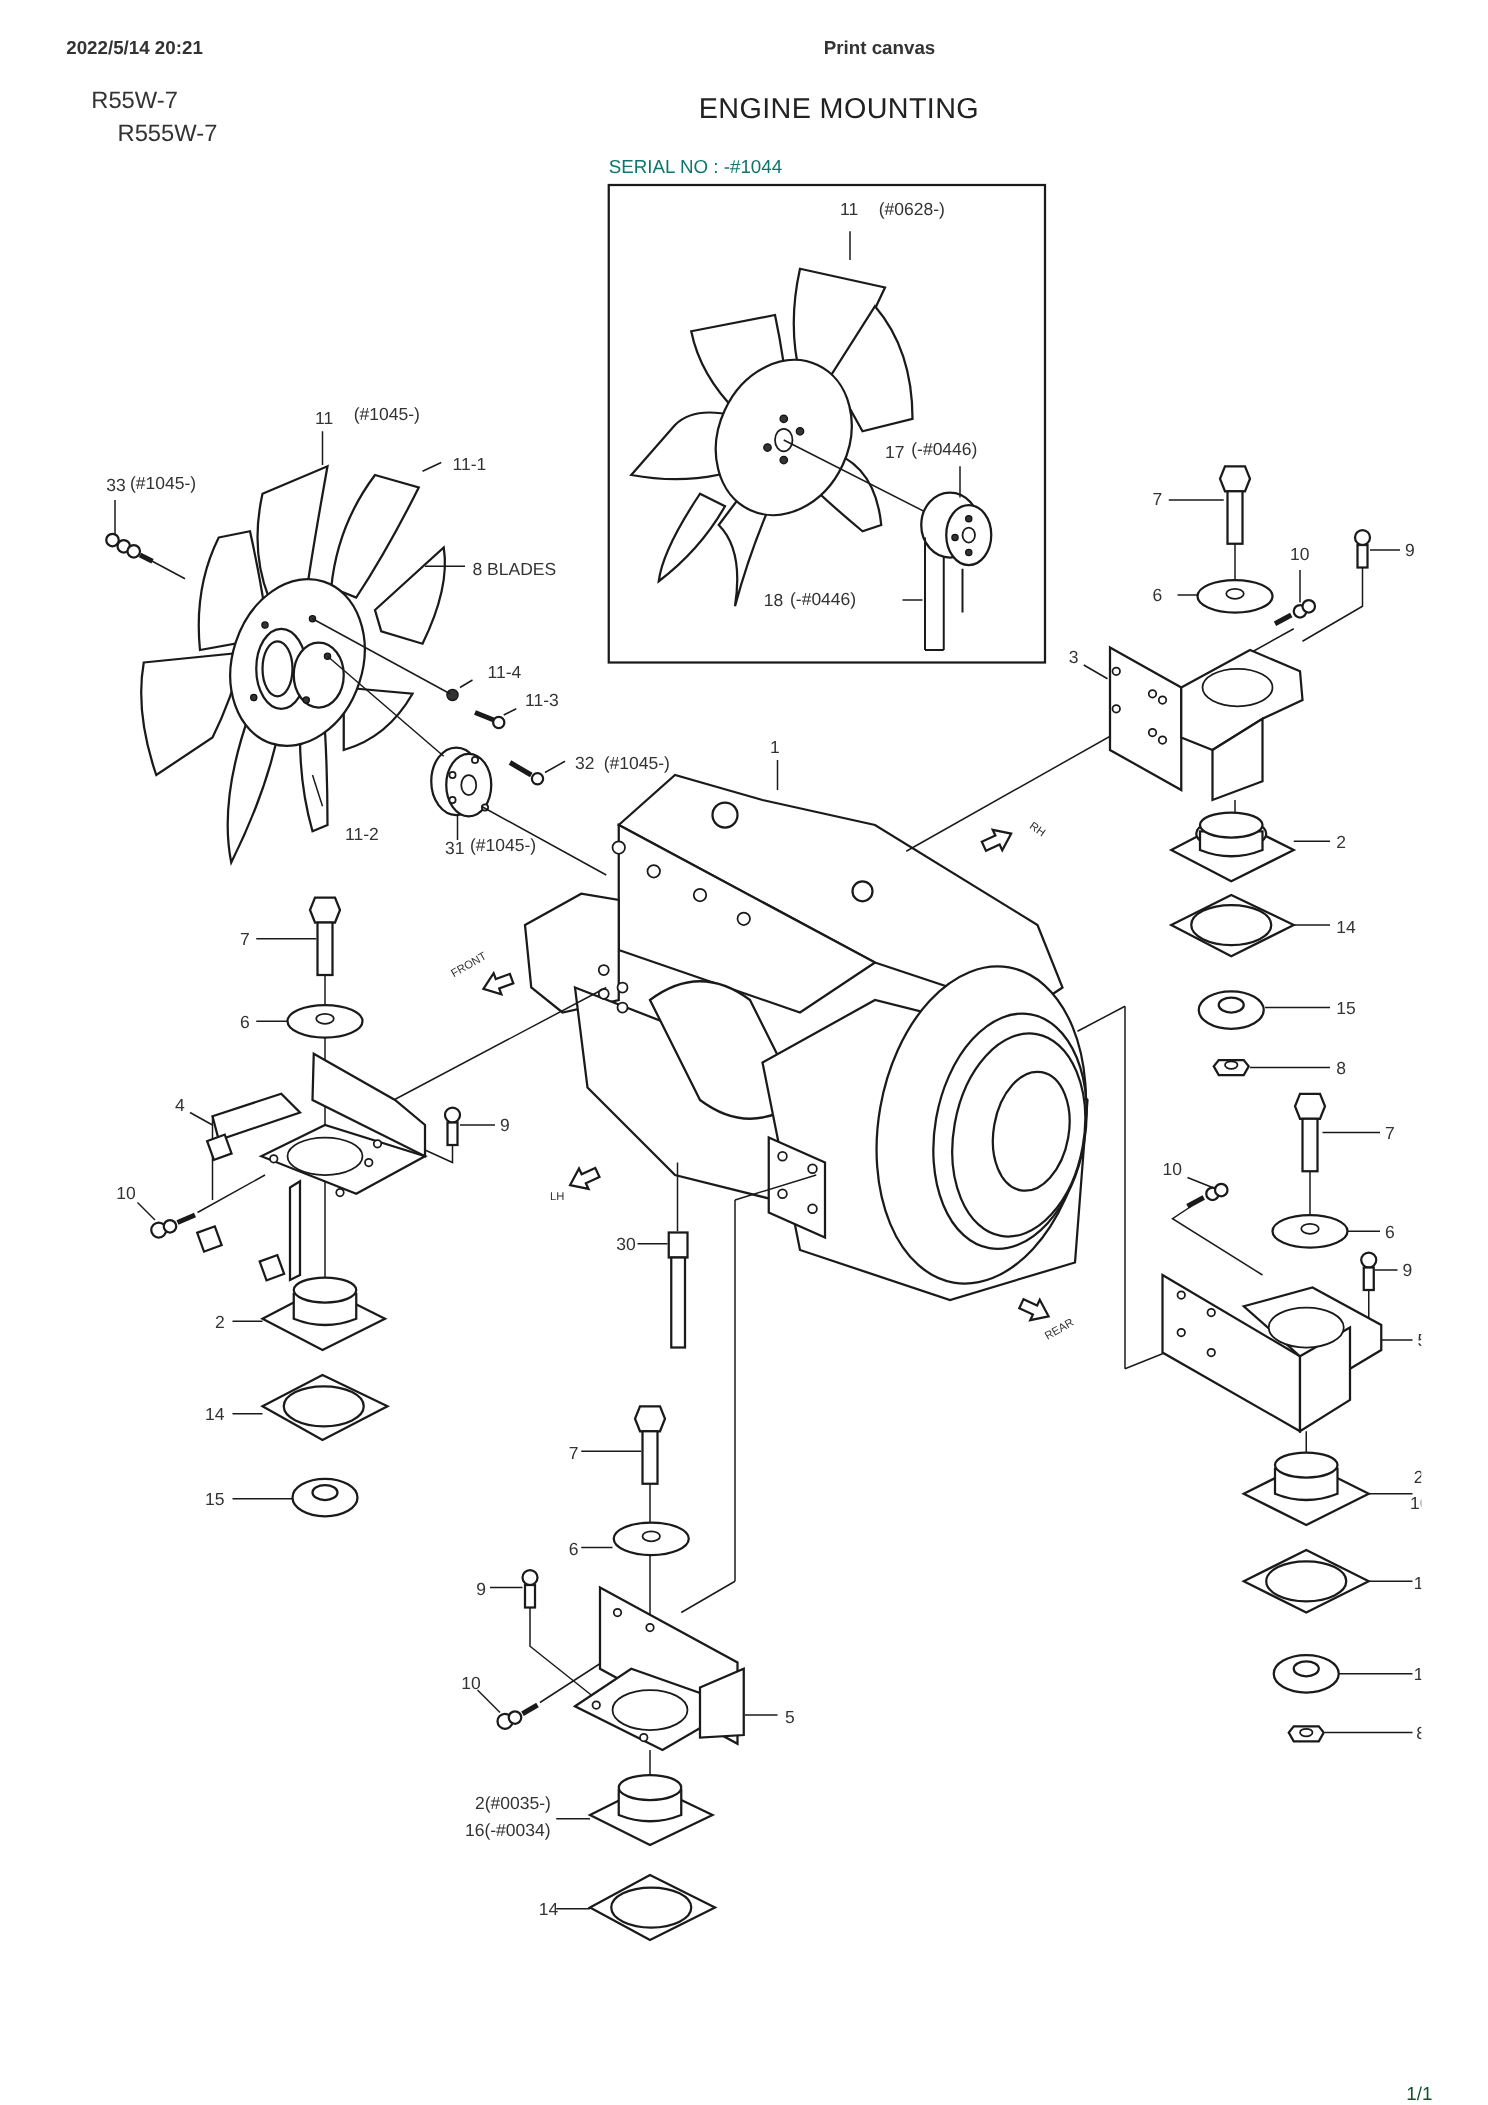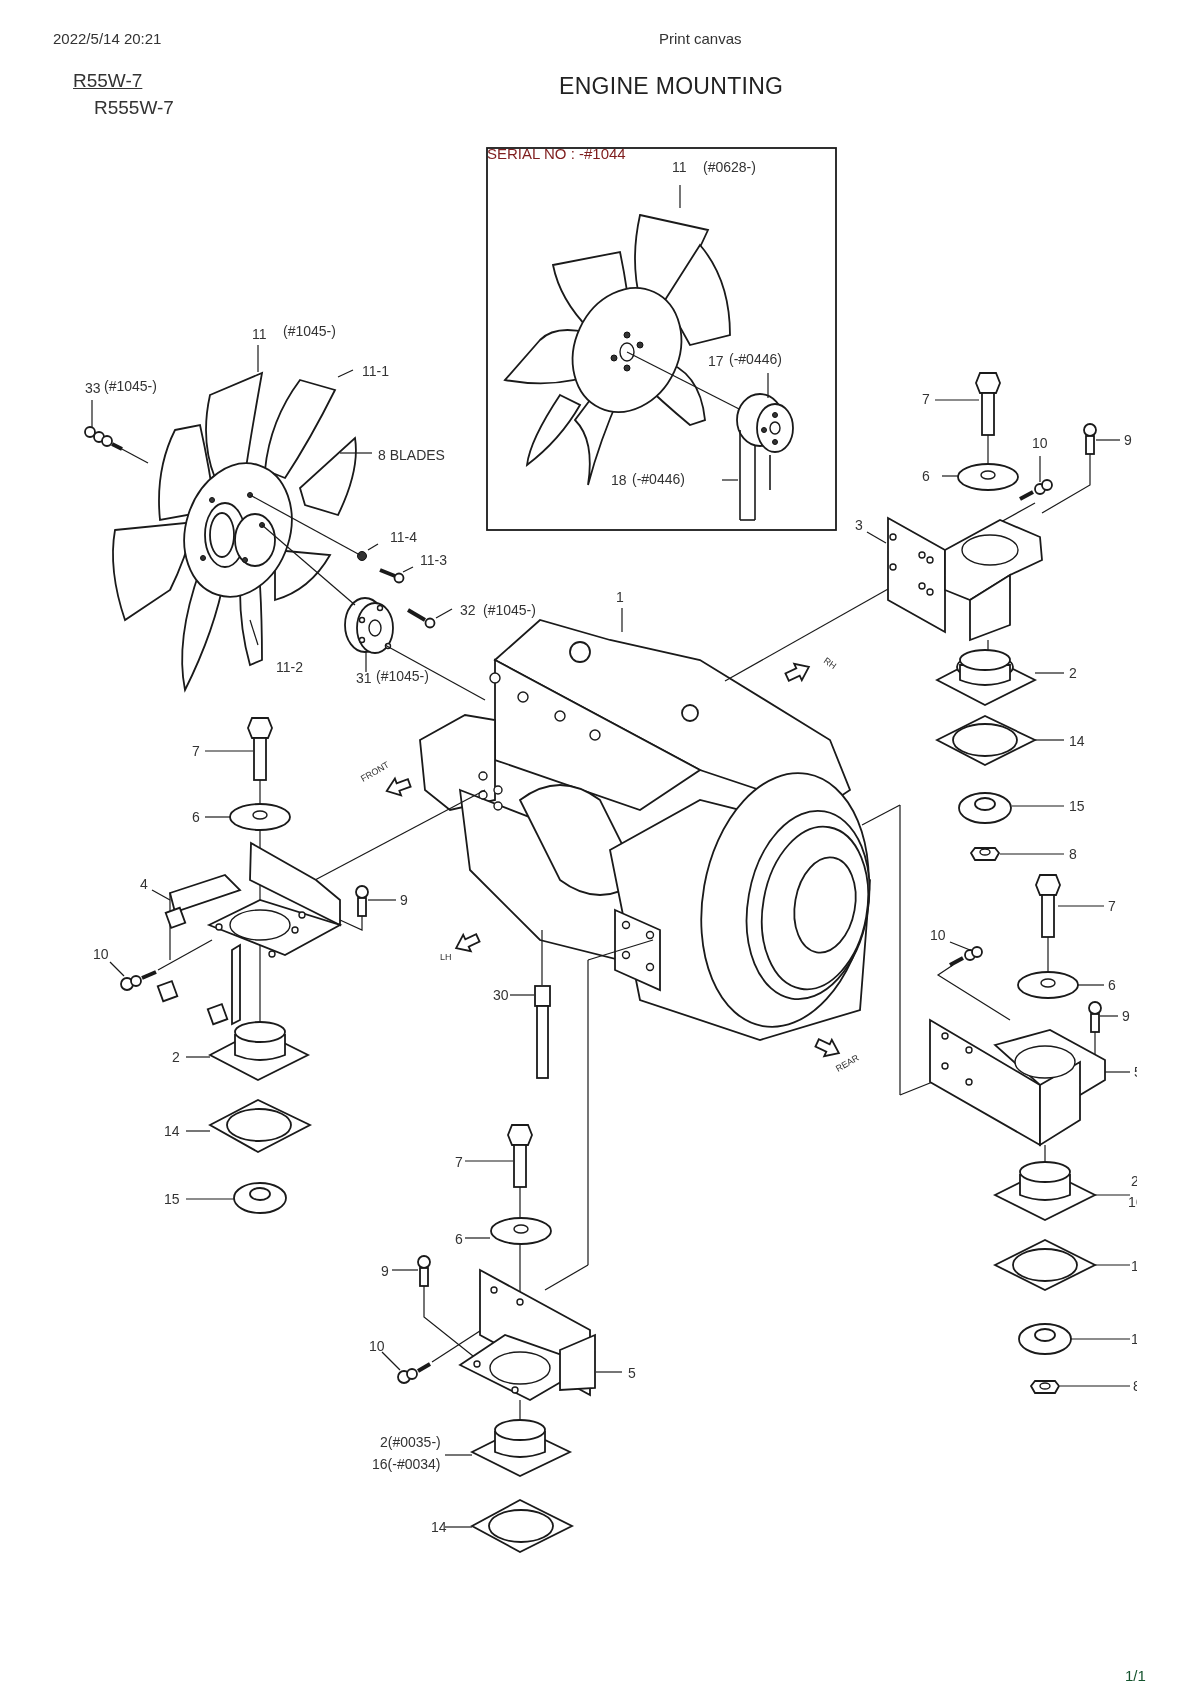--- a/index.html
+++ b/index.html
@@ -1,23 +1,23 @@
 <!DOCTYPE html>
 <html><head>
 <meta charset="utf-8">
 <style>
   html, body { margin:0; padding:0; background:#ffffff; }
   body { width:1190px; height:1684px; position:relative; overflow:hidden; font-family:"Liberation Sans", sans-serif; color:#222; }
-  .hdr { position:absolute; font-size:15px; color:#333; }
+  .hdr { position:absolute; font-size:15px; color:#333;font-weight:bold; }
   #ts { left:53px; top:30px; }
   #pc { left:643px; top:30px;margin-left:16px; }
   .model { position:absolute; left:73px; font-size:19px; color:#333; }
-  #m1 { top:70px;text-decoration:underline; } #m2 { top:97px;margin-left:21px; }
+  #m1 { top:70px; } #m2 { top:97px;margin-left:21px; }
   #title { position:absolute; left:535px; top:73px; font-size:23px; color:#222; letter-spacing:0.3px;margin-left:24px; }
-  #serial { position:absolute; left:487px; top:125px; font-size:15px; color:#7f1d1d;margin-top:20px; }
+  #serial { position:absolute; left:487px; top:125px; font-size:15px; color:#0f766e; }
   #pageno { position:absolute; left:1125px; top:1667px; font-size:15px; color:#14532d; }
   svg#drawing { position:absolute; left:0; top:0; }
   svg text { font-family:"Liberation Sans", sans-serif; fill:#333; }
   .ln { stroke:#1a1a1a; stroke-width:1.6; fill:none; }
   .thin { stroke:#1a1a1a; stroke-width:1.2; fill:none; }
   .fillw { fill:#fff; stroke:#1a1a1a; stroke-width:1.8; }
   .hole { fill:#fff; stroke:#1a1a1a; stroke-width:1.4; }
   .dark { fill:#333; stroke:#111; stroke-width:1; }
   .lbl-sm { font-size:14px; }
   .dir { font-size:9px; }

